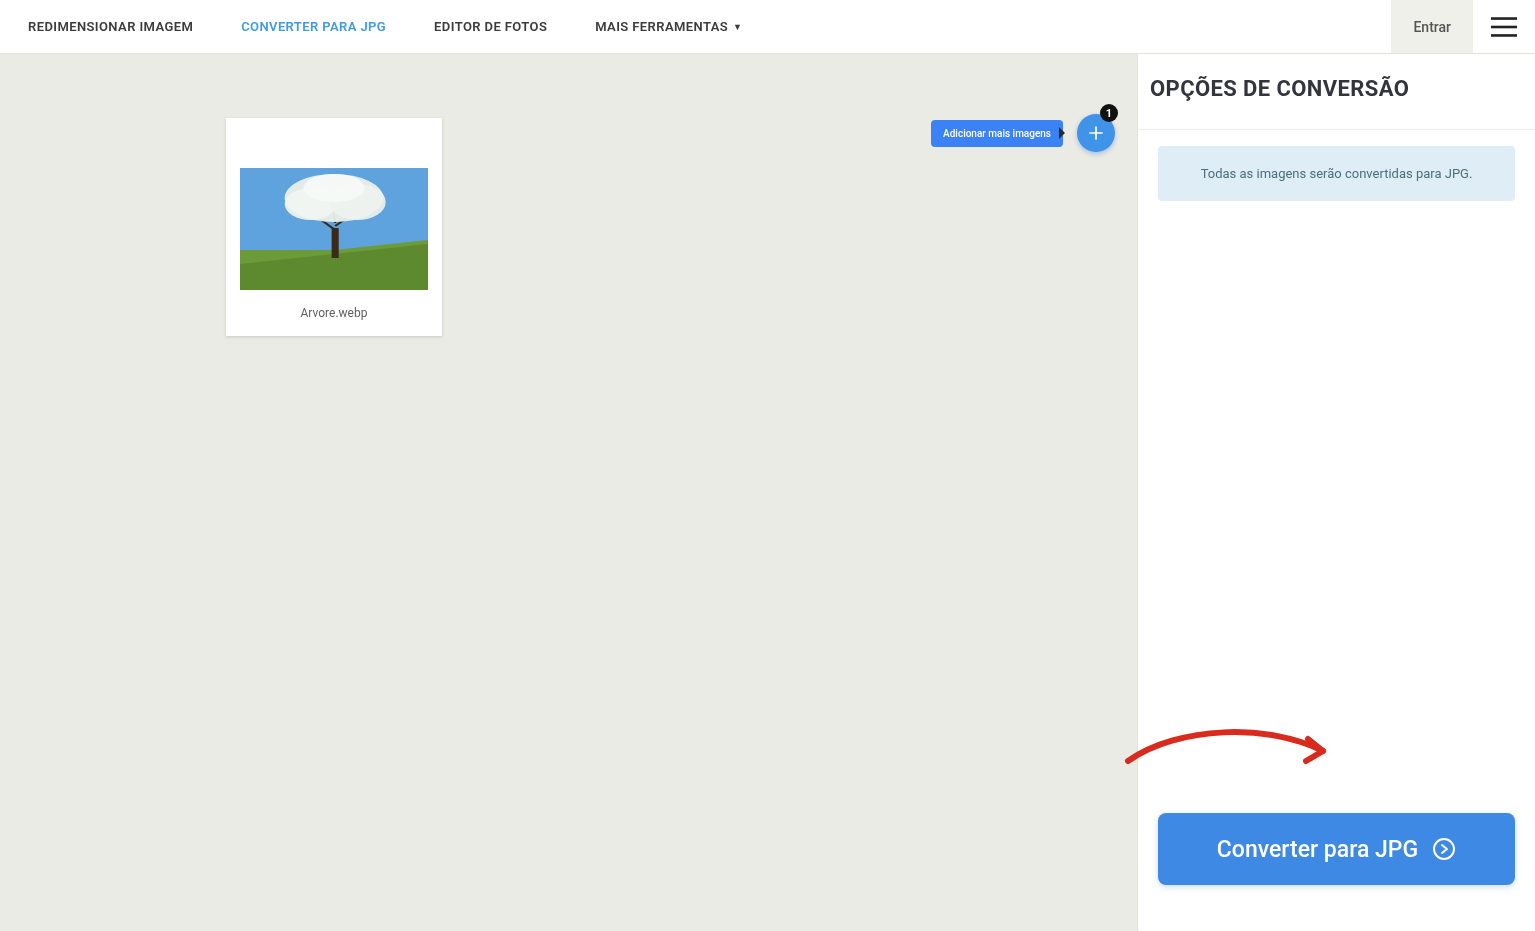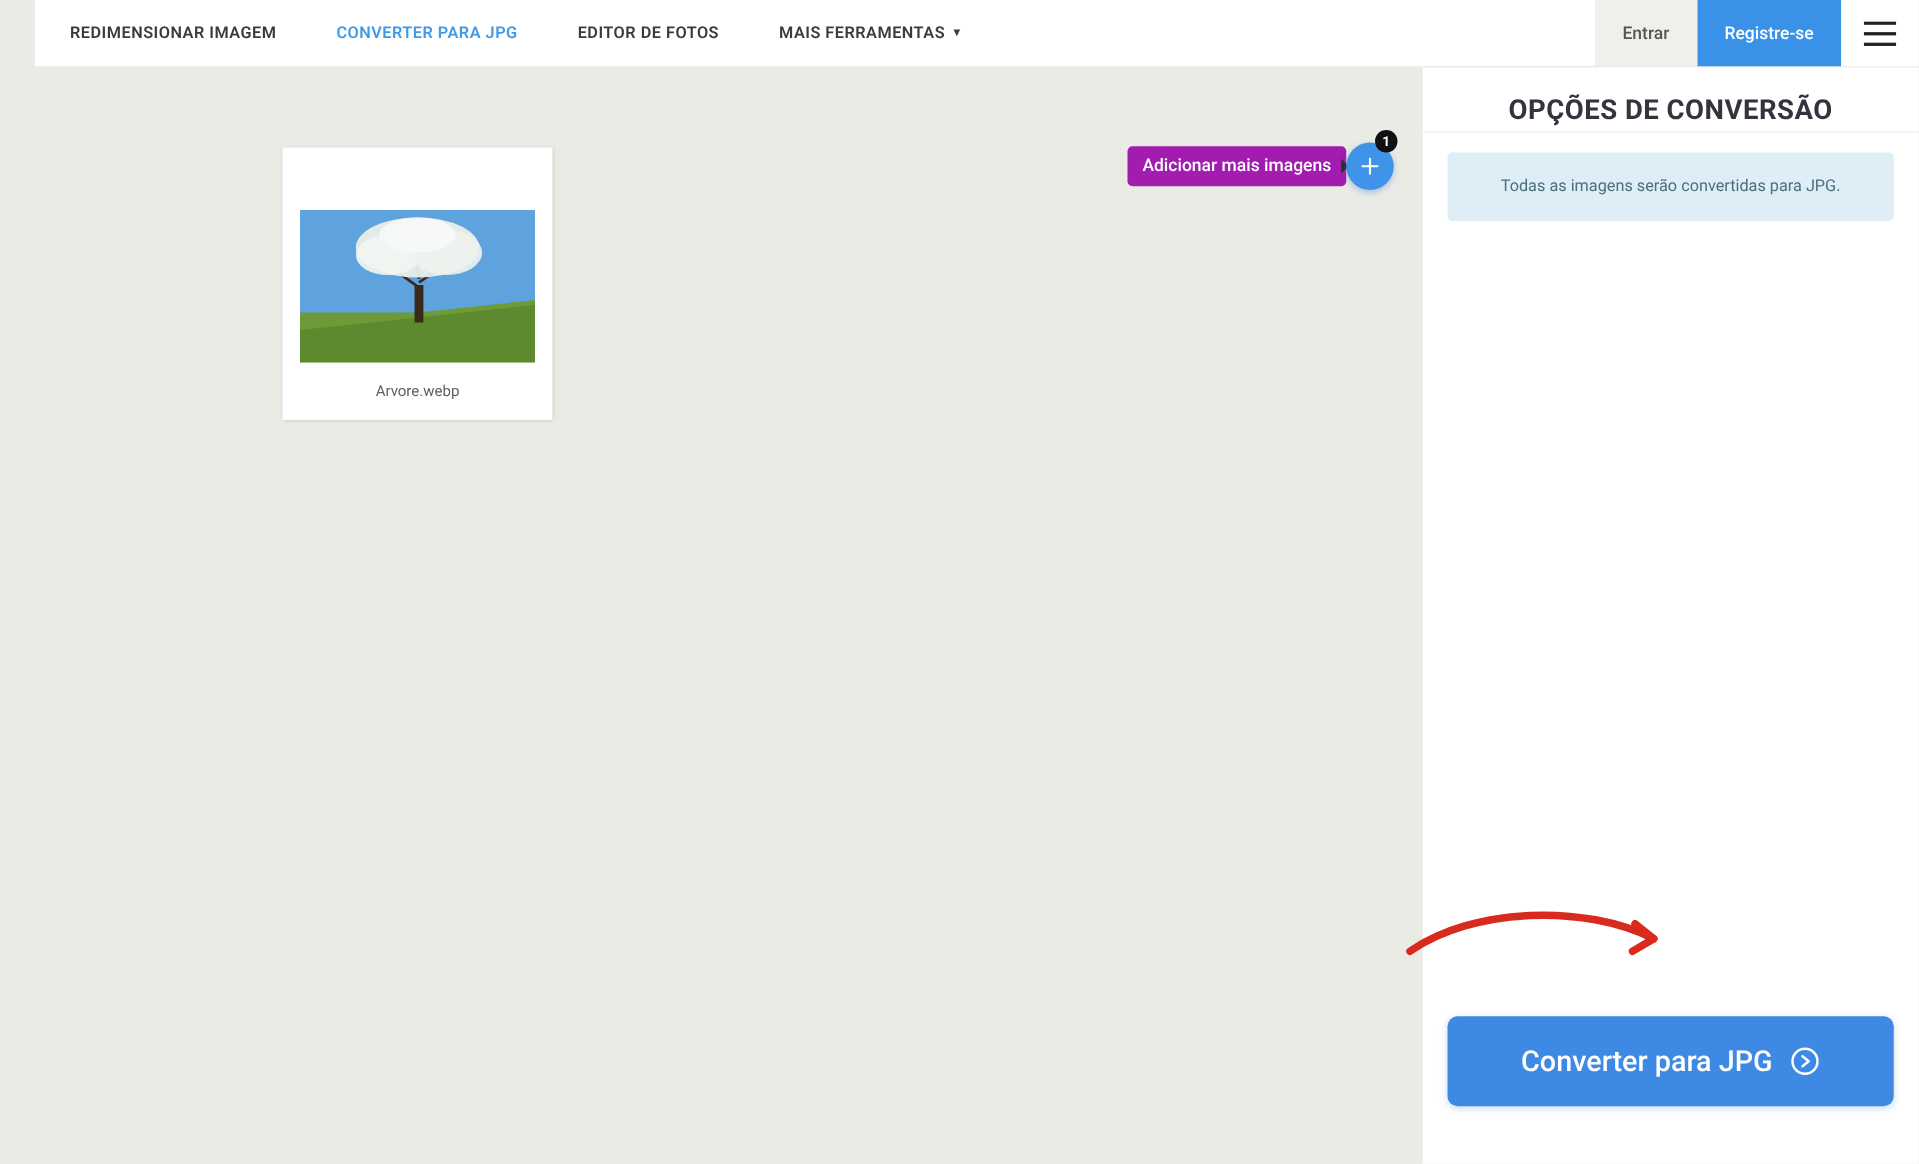--- a/index.html
+++ b/index.html
@@ -5,21 +5,20 @@
   * { box-sizing: border-box; margin: 0; padding: 0; }
   html, body { width: 100%; height: 100%; font-family: -apple-system, BlinkMacSystemFont, "Segoe UI", Roboto, Arial, sans-serif; }
   body { background: #ebebe6; overflow: hidden; }
 
   .topnav {
     display: flex;
     align-items: stretch;
     background: #ffffff;
     height: 54px;
     border-bottom: 1px solid #e3e3de;
-    margin-left: 28px;
   }
   .topnav .spacer-left { width: 4px; }
   .nav-item {
     display: flex;
     align-items: center;
     padding: 0 24px;
     font-size: 13px;
     font-weight: 600;
     letter-spacing: 0.4px;
     color: #3b3b3b;
@@ -89,27 +88,28 @@
   }
 
   .add-widget {
     position: absolute;
     top: 60px;
     right: 22px;
     display: flex;
     align-items: center;
   }
   .add-tooltip {
-    background: #a21caf;
-    color: #fff;
-    font-size: 14px;
+    background: #3b82f6;
+    color: #fff;
+    font-size: 10px;
     font-weight: 500;
     padding: 8px 12px;
     border-radius: 4px;
     position: relative;
+    margin-right: 14px;
   }
   .add-tooltip::after {
     content: "";
     position: absolute;
     right: -8px;
     top: 50%;
     transform: translateY(-50%);
     border: 6px solid transparent;
     border-left-color: #2c2c2c;
   }
@@ -142,25 +142,24 @@
 
   .sidebar {
     width: 398px;
     background: #ffffff;
     border-left: 1px solid #e3e3de;
     display: flex;
     flex-direction: column;
     position: relative;
   }
   .sidebar-title {
-    text-align: center;
     font-size: 22px;
     font-weight: 700;
     color: #34343e;
-    padding: 22px 12px 4px;
+    padding: 22px 12px 28px;
     border-bottom: 1px solid #eeeee9;
     letter-spacing: 0.4px;
   }
   .info-box {
     margin: 16px 20px 12px 20px;
     background: #dfeef6;
     color: #4a6f7a;
     font-size: 13px;
     padding: 20px 14px;
     border-radius: 4px;
@@ -201,21 +200,20 @@
   <div class="spacer-left"></div>
   <div class="nav-item">REDIMENSIONAR IMAGEM</div>
   <div class="nav-item active">CONVERTER PARA JPG</div>
   <div class="nav-item">EDITOR DE FOTOS</div>
   <div class="nav-item">
     <span>MAIS FERRAMENTAS</span>
     <span class="caret">▼</span>
   </div>
   <div class="nav-flex"></div>
   <div class="auth-item auth-login">Entrar</div>
-  <div class="auth-item auth-register">Registre-se</div>
   <div class="hamburger">
     <svg viewBox="0 0 24 18">
       <rect y="0" width="24" height="2.4" fill="#222"></rect>
       <rect y="7.8" width="24" height="2.4" fill="#222"></rect>
       <rect y="15.6" width="24" height="2.4" fill="#222"></rect>
     </svg>
   </div>
 </div>
 
 <div class="content">

